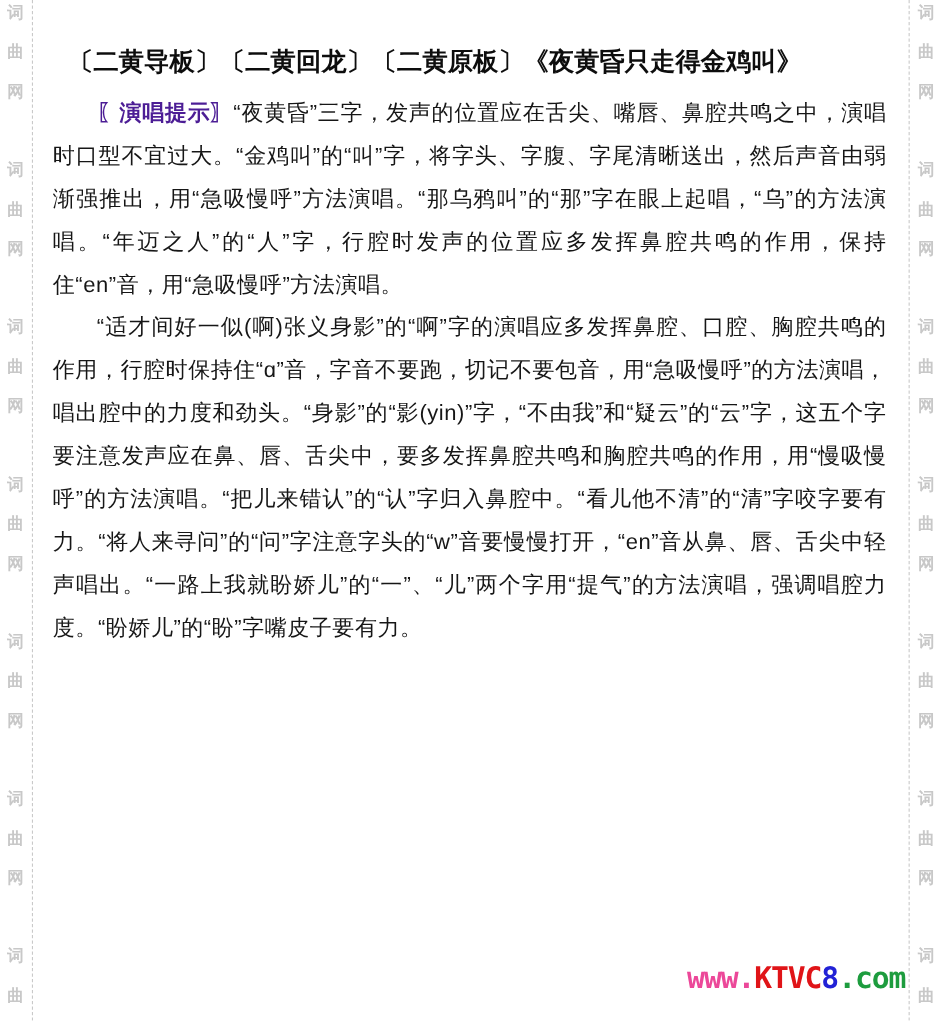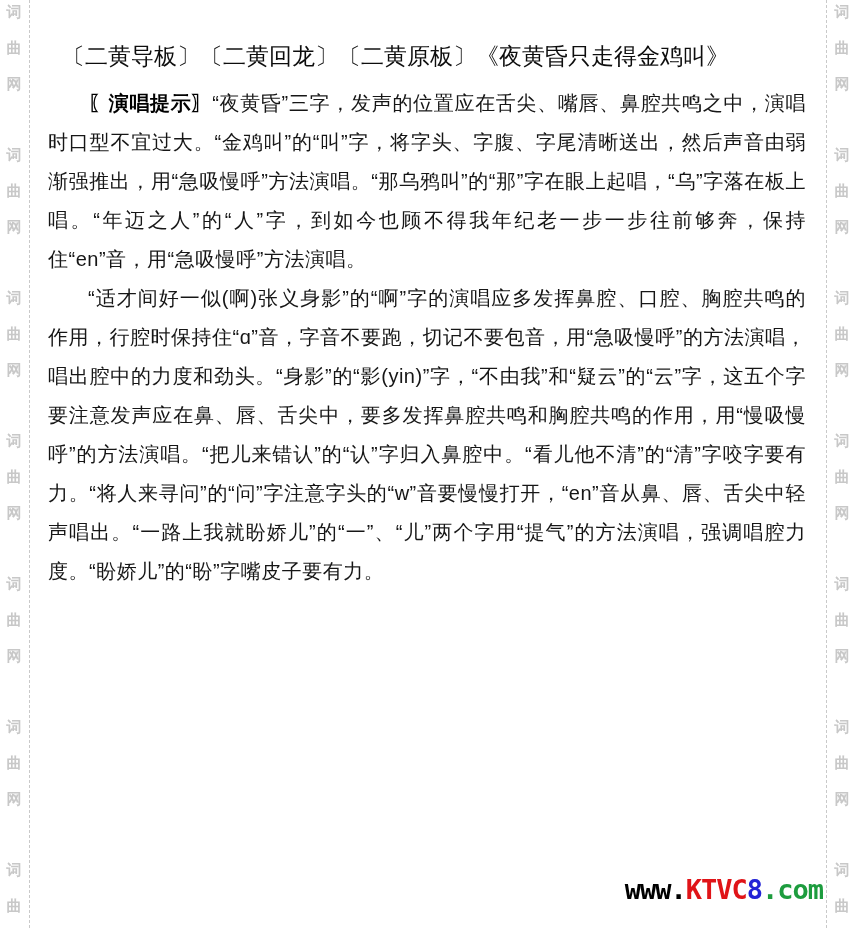--- a/index.html
+++ b/index.html
@@ -50,38 +50,38 @@
     position: absolute;
     left: 48px;
     top: 40px;
     width: 758px;
     color: #141414;
   }
   .title {
     margin: 0 0 12px 14px;
     font-size: 23px;
     line-height: 32px;
-    font-weight: normal;
+    font-weight: bold;
     color: #0d0d0d;
     white-space: nowrap;
   }
   .para {
     margin: 0;
     font-size: 20px;
     line-height: 39px;
     text-align: justify;
     text-justify: inter-character;
     text-indent: 2em;
     font-weight: 500;
     color: #161616;
     letter-spacing: 0.5px;
   }
   .para .label {
     font-weight: bold;
-    color: #000000;
+    color: #4c1d95;
   }
   
   .footer-watermark {
     position: absolute;
     top: 876px;
     right: 27px;
     font-family: "DejaVu Sans Mono", monospace;
     font-weight: bold;
     font-size: 27px;
     line-height: 27px;
@@ -116,21 +116,21 @@
       <span class="side-char" style="top: 791px;">网</span>
       <span class="side-char" style="top: 862px;">词</span>
       <span class="side-char" style="top: 898px;">曲</span>
     </div>
 
   <div class="dashed-line left-line"></div>
 
   <div class="content">
     <h1 class="title">〔二黄导板〕〔二黄回龙〕〔二黄原板〕《夜黄昏只走得金鸡叫》</h1>
 
-    <p class="para"><span class="label">〖演唱提示〗</span><span>“夜黄昏”三字，发声的位置应在舌尖、嘴唇、鼻腔共鸣之中，演唱时口型不宜过大。“金鸡叫”的“叫”字，将字头、字腹、字尾清晰送出，然后声音由弱渐强推出，用“急吸慢呼”方法演唱。“那乌鸦叫”的“那”字在眼上起唱，“乌”字落在板上唱。“年迈之人”的“人”字，到如今也顾不得我年纪老一步一步往前够奔，保持住“en”音，用“急吸慢呼”方法演唱。</span></p>
+    <p class="para"><span class="label">〖演唱提示〗</span><span>“夜黄昏”三字，发声的位置应在舌尖、嘴唇、鼻腔共鸣之中，演唱时口型不宜过大。“金鸡叫”的“叫”字，将字头、字腹、字尾清晰送出，然后声音由弱渐强推出，用“急吸慢呼”方法演唱。“那乌鸦叫”的“那”字在眼上起唱，“乌”的方法演唱。“年迈之人”的“人”字，行腔时发声的位置应多发挥鼻腔共鸣的作用，保持住“en”音，用“急吸慢呼”方法演唱。</span></p>
 
     <p class="para">“适才间好一似(啊)张义身影”的“啊”字的演唱应多发挥鼻腔、口腔、胸腔共鸣的作用，行腔时保持住“ɑ”音，字音不要跑，切记不要包音，用“急吸慢呼”的方法演唱，唱出腔中的力度和劲头。“身影”的“影(yin)”字，“不由我”和“疑云”的“云”字，这五个字要注意发声应在鼻、唇、舌尖中，要多发挥鼻腔共鸣和胸腔共鸣的作用，用“慢吸慢呼”的方法演唱。“把儿来错认”的“认”字归入鼻腔中。“看儿他不清”的“清”字咬字要有力。“将人来寻问”的“问”字注意字头的“w”音要慢慢打开，“en”音从鼻、唇、舌尖中轻声唱出。“一路上我就盼娇儿”的“一”、“儿”两个字用“提气”的方法演唱，强调唱腔力度。“盼娇儿”的“盼”字嘴皮子要有力。</p>
 
 
   </div>
 
   <div class="dashed-line right-line"></div>
 
   <div class="side-col right" style="color: rgb(200, 200, 200);">
       <span class="side-char" style="top: 4px;">词</span>
@@ -148,15 +148,15 @@
       <span class="side-char" style="top: 576px;">词</span>
       <span class="side-char" style="top: 612px;">曲</span>
       <span class="side-char" style="top: 648px;">网</span>
       <span class="side-char" style="top: 719px;">词</span>
       <span class="side-char" style="top: 755px;">曲</span>
       <span class="side-char" style="top: 791px;">网</span>
       <span class="side-char" style="top: 862px;">词</span>
       <span class="side-char" style="top: 898px;">曲</span>
     </div>
 
-  <div class="footer-watermark"><span style="color: #000000;">www.</span><span style="color: rgb(224, 20, 24);">KTVC</span><span style="color: rgb(34, 34, 214);">8</span><span style="color: rgb(29, 156, 62);">.com</span></div>
+  <div class="footer-watermark"><span style="color: #ec4899;">www.</span><span style="color: rgb(224, 20, 24);">KTVC</span><span style="color: rgb(34, 34, 214);">8</span><span style="color: rgb(29, 156, 62);">.com</span></div>
 
 </div>
 
 </body></html>

